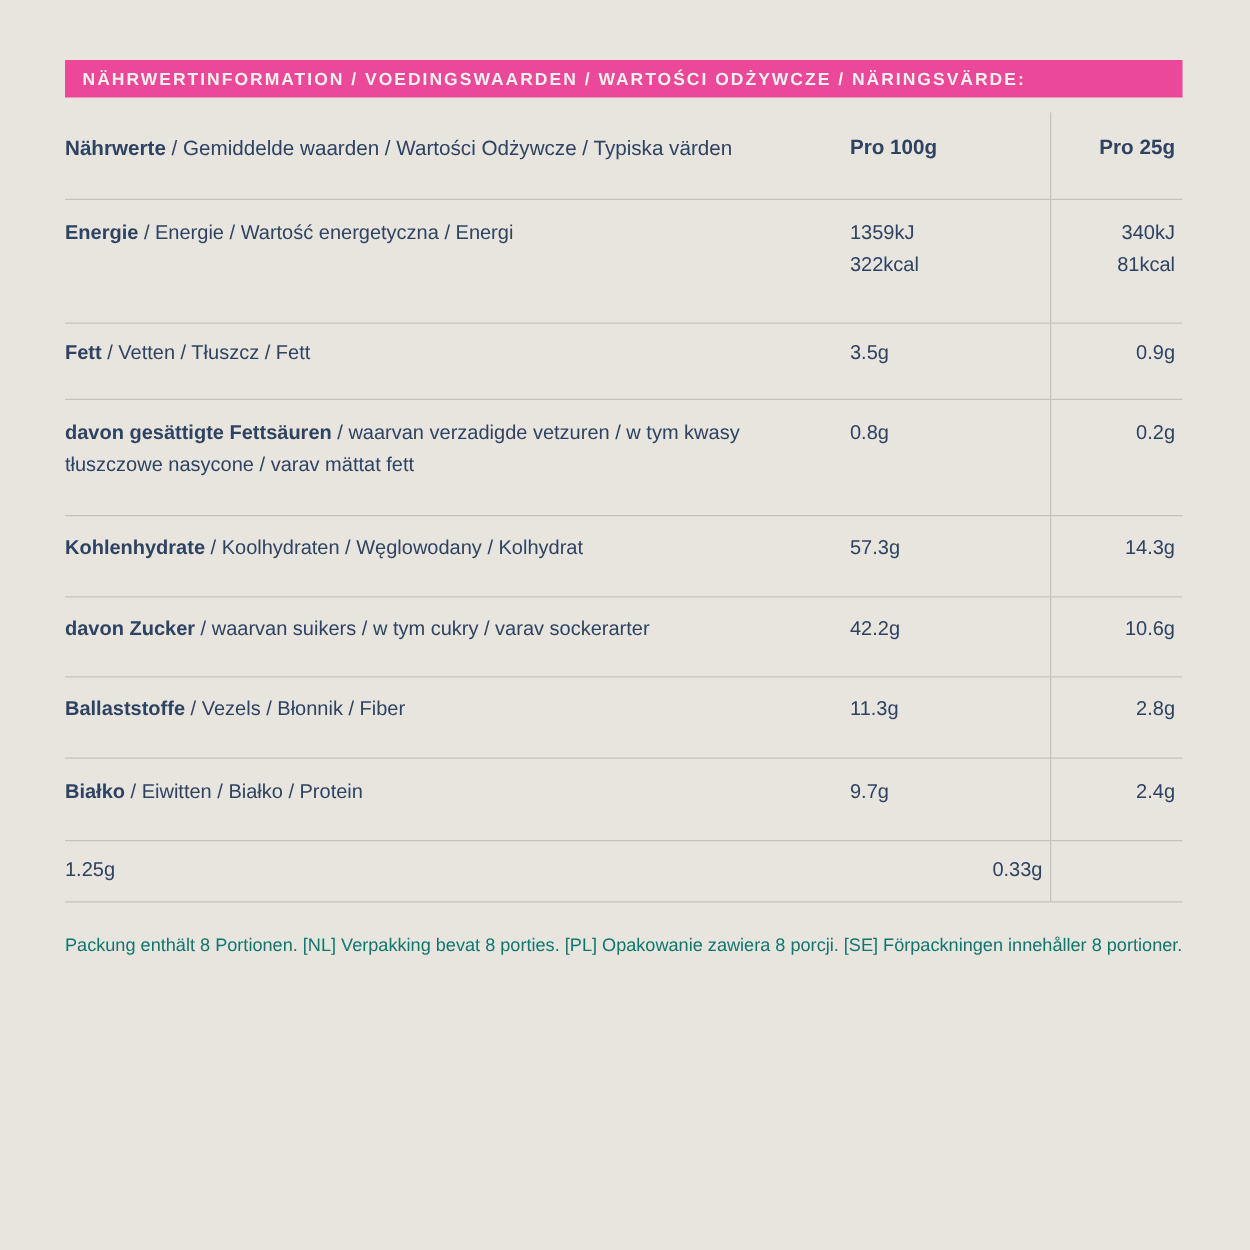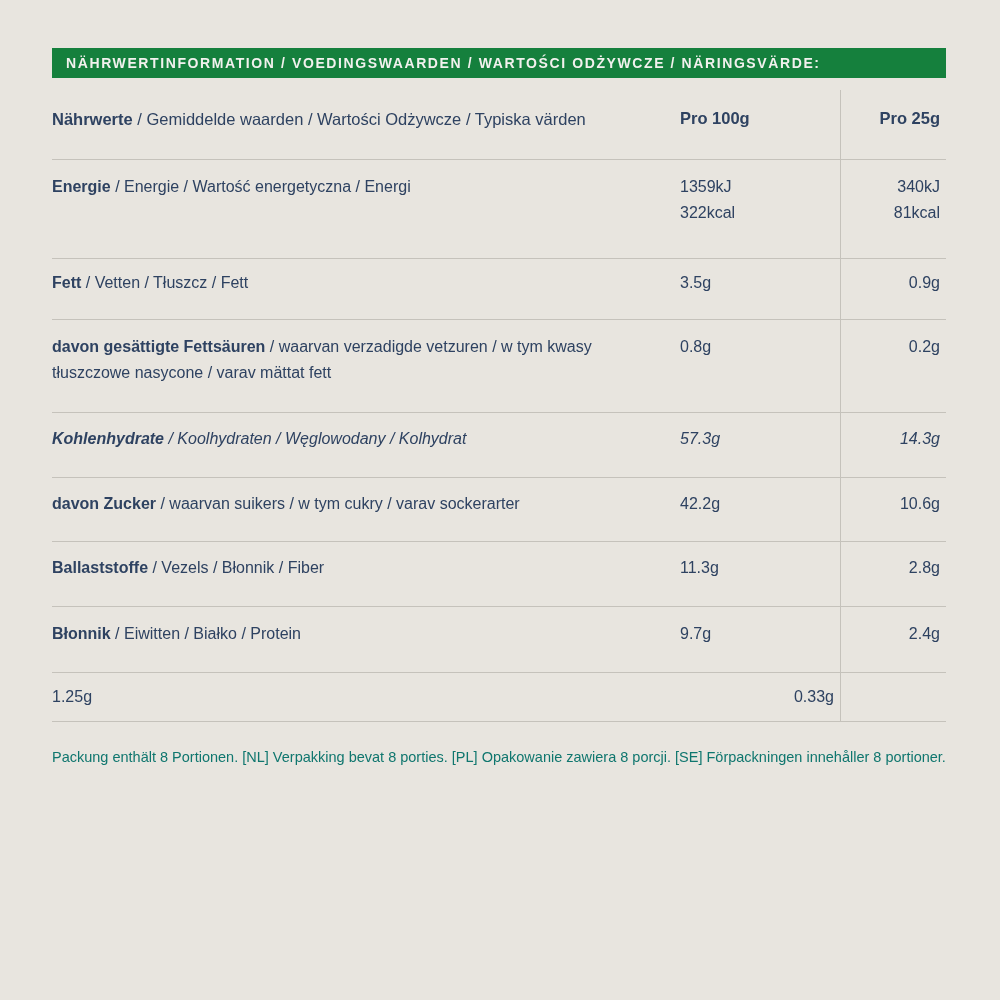--- a/index.html
+++ b/index.html
@@ -11,21 +11,21 @@
     position:relative;
     overflow:hidden;
   }
   .panel{
     position:absolute;
     left:52px; top:48px;
     width:894px;
   }
   .titlebar{
     height:30px;
-    background:#15803d;
+    background:#ec4899;
     color:#f2f1ee;
     font-size:14px;
     font-weight:bold;
     letter-spacing:1.6px;
     line-height:30px;
     padding-left:14px;
     box-sizing:border-box;
     white-space:nowrap;
     overflow:hidden;
   }
@@ -57,21 +57,21 @@
   
   .row.center{ align-items:center; }
   
   .row.topalign{ padding-top:14px; }
   .row.topalign .v1, .row.topalign .v2{ line-height:26px; }
   .r-header{ height:57px; font-size:16.5px; }
   .r-energy{ height:87px; }
   .r-energy .v1, .r-energy .v2{ line-height:30px; }
   .r-fett{ height:49px; }
   .r-satfat{ height:81px; }
-  .r-carb{ height:53px;font-style:italic; }
+  .r-carb{ height:53px; }
   .r-sugar{ height:52px; }
   .r-fiber{ height:53px; }
   .r-protein{ height:54px; }
   .r-salt{ height:49px; }
   .footer{
     margin-top:27px;
     font-size:14.5px;
     color:#0f766e;
     white-space:nowrap;
   }
@@ -128,21 +128,21 @@
       <div class="v2">10.6g</div>
     </div>
 
     <div class="row center r-fiber">
       <div class="label"><span class="b">Ballaststoffe</span><span> / Vezels / Błonnik / Fiber</span></div>
       <div class="v1">11.3g</div>
       <div class="v2">2.8g</div>
     </div>
 
     <div class="row center r-protein">
-      <div class="label"><span class="b">Błonnik</span><span> / Eiwitten / Białko / Protein</span></div>
+      <div class="label"><span class="b">Białko</span><span> / Eiwitten / Białko / Protein</span></div>
       <div class="v1">9.7g</div>
       <div class="v2">2.4g</div>
     </div>
 
     <div class="row center r-salt">
       <div class="v1">1.25g</div>
       <div class="v2">0.33g</div>
     </div>
 
   </div>

